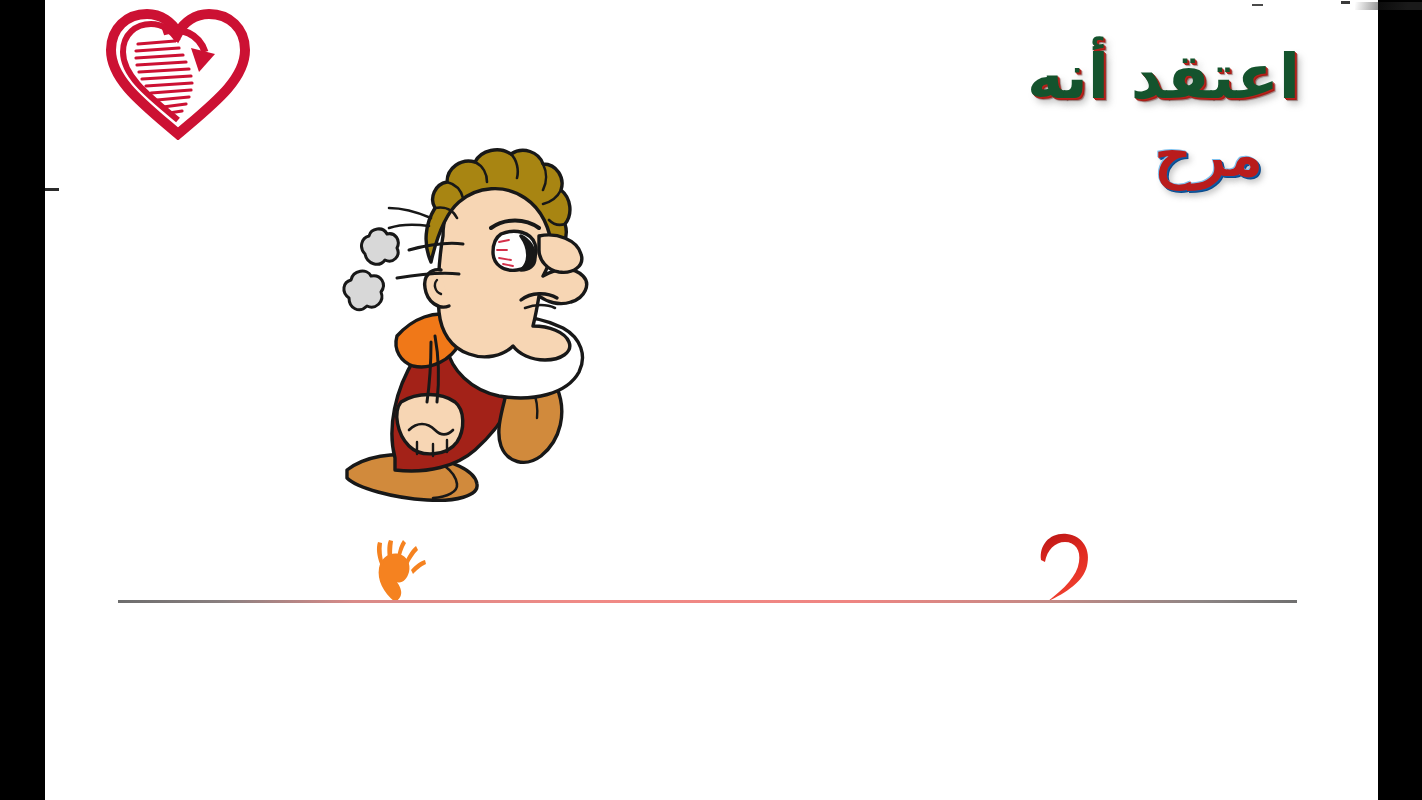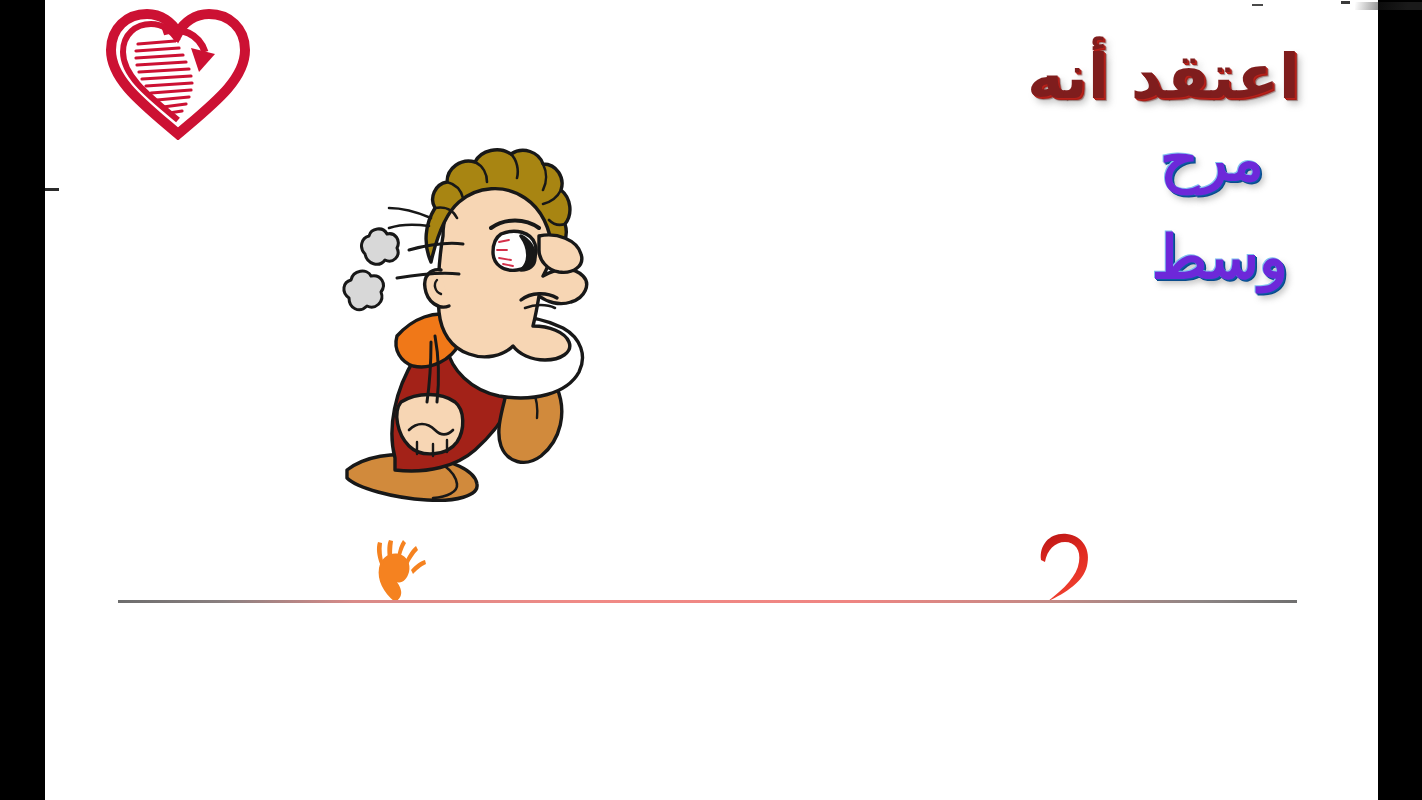--- a/index.html
+++ b/index.html
@@ -94,36 +94,36 @@
     right: 78px;
     top: 46px;
     width: 520px;
     text-align: right;
     direction: rtl;
   }
   .line-red {
     font-family: "DejaVu Sans", sans-serif;
     font-size: 62px;
     font-weight: bold;
-    color: #7f1d1d;
+    color: #14532d;
     letter-spacing: 2px;
     line-height: 1.0;
     text-shadow:
       1px 1px 0 #b8211a,
       2px 2px 0 #a81d17,
       3px 3px 1px rgba(80,20,15,0.45),
       5px 6px 7px rgba(110,110,110,0.40);
     white-space: nowrap;
     margin-bottom: 22px;
   }
   .line-blue {
-    font-family: Liberation Sans, sans-serif;
+    font-family: Liberation Mono, monospace;
     font-size: 60px;
     font-weight: bold;
-    color: #6d28d9;
+    color: #b91c1c;
     line-height: 1.0;
     text-shadow:
       -1px -1px 0 #7fc2ef,
       1px 1px 0 #0d5ba6,
       2px 2px 0 #0a4b8c,
       4px 5px 6px rgba(120,120,120,0.45);
     white-space: nowrap;
     margin-bottom: 38px;
     padding-right: 36px;
     margin-top: 19px;
@@ -280,21 +280,20 @@
         <g stroke="#181818" stroke-width="3" fill="none" stroke-linecap="round">
           <path d="M74 110 C96 104 112 102 128 104"></path>
           <path d="M62 138 C86 134 106 132 124 134"></path>
         </g>
       </svg>
     </div>
 
     <div class="text-column">
       <div class="line-red">اعتقد أنه</div>
       <div class="line-blue indent-1">مرح</div>
-      <div class="line-blue indent-2">وسط</div>
     </div>
 
     <div class="ornament-left">
       <svg viewBox="0 0 82 64" xmlns="http://www.w3.org/2000/svg">
         <g fill="#f58220">
           <path d="M40 62 C28 52 22 40 24 28 C26 18 34 12 44 14 C52 16 56 24 54 32 C52 40 46 44 42 42
                    C46 48 50 56 40 62 Z"></path>
           <path d="M25 24 C22 16 21 8 23 2 L27 3 C26 10 27 18 29 25 Z"></path>
           <path d="M33 19 C32 11 32 4 34 0 L38 1 C37 7 37 14 37 20 Z"></path>
           <path d="M42 18 C43 10 45 4 48 0 L51 3 C48 8 46 14 45 20 Z"></path>

